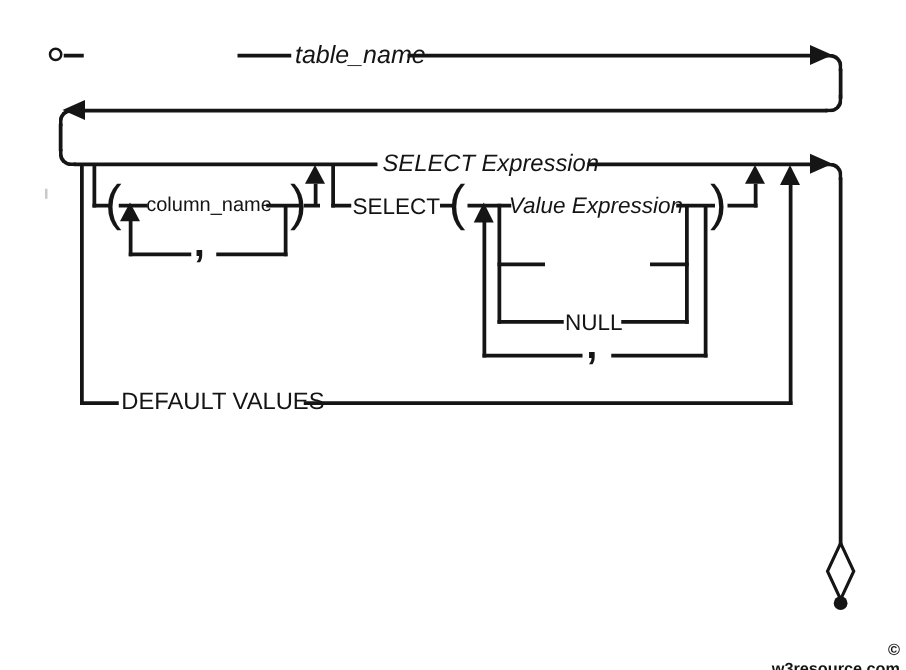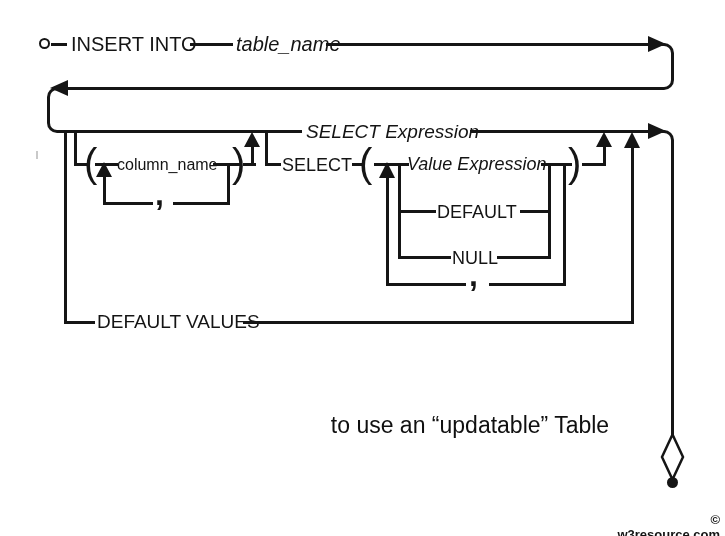--- a/index.html
+++ b/index.html
@@ -32,21 +32,20 @@
   .wm{position:absolute;left:606px;top:512px;width:114px;text-align:right;font-size:13px;font-weight:600;color:#141414;}
   .faint{position:absolute;left:36px;top:151px;width:2px;height:8px;background:#c9c9c9;}
 </style>
 </head>
 <body>
 
 <div class="canvas">
 
   <span class="circle" style="left:39px;top:38px"></span>
   <i class="hl" style="left:51px;top:43px;width:16px"></i>
-  <span class="lb kw20" style="left:71px;top:33px">INSERT INTO</span>
   <i class="hl" style="left:190px;top:43px;width:43px"></i>
   <span class="lb kw20 it" style="left:236px;top:33px">table_name</span>
   <i class="hl" style="left:326px;top:43px;width:326px"></i>
   <i class="ar" style="left:648px;top:36px"></i>
 
   <i class="c ctr" style="left:660px;top:43px"></i>
   <i class="vl" style="left:671px;top:55px;height:24px"></i>
   <i class="c cbr" style="left:660px;top:76px"></i>
   <i class="hl" style="left:62px;top:87px;width:600px"></i>
   <i class="al" style="left:50px;top:80px"></i>
@@ -98,37 +97,35 @@
   <span class="lb kw18 it" style="left:407px;top:154px">Value Expression</span>
   <i class="hl" style="left:541px;top:163px;width:31px"></i>
   <i class="vl" style="left:548px;top:165px;height:94px"></i>
   <i class="vl" style="left:563px;top:165px;height:121px"></i>
   <span class="paren" style="left:568px;top:143px">)</span>
   <i class="hl" style="left:582px;top:163px;width:24px"></i>
   <i class="vl" style="left:603px;top:147px;height:19px"></i>
   <i class="au sm" style="left:596px;top:132px"></i>
 
   <i class="hl" style="left:398px;top:210px;width:38px"></i>
-  <span class="lb kw18" style="left:437px;top:202px">DEFAULT</span>
   <i class="hl" style="left:520px;top:210px;width:31px"></i>
 
   <i class="hl" style="left:398px;top:256px;width:53px"></i>
   <span class="lb kw18" style="left:452px;top:248px">NULL</span>
   <i class="hl" style="left:497px;top:256px;width:54px"></i>
 
   <i class="hl" style="left:386px;top:283px;width:80px"></i>
   <span class="comma" style="left:469px;top:259px">,</span>
   <i class="hl" style="left:489px;top:283px;width:77px"></i>
 
   <i class="vl" style="left:64px;top:131px;height:193px"></i>
   <i class="hl" style="left:64px;top:321px;width:31px"></i>
   <span class="lb kw19" style="left:97px;top:311px">DEFAULT VALUES</span>
   <i class="hl" style="left:243px;top:321px;width:391px"></i>
   <i class="vl" style="left:631px;top:147px;height:177px"></i>
   <i class="au" style="left:624px;top:132px"></i>
 
   <div class="note">
-    <div>to use an “updatable” Table</div>
   </div>
 
   <div class="wm">© w3resource.com</div>
 
 </div>
 
 </body></html>

